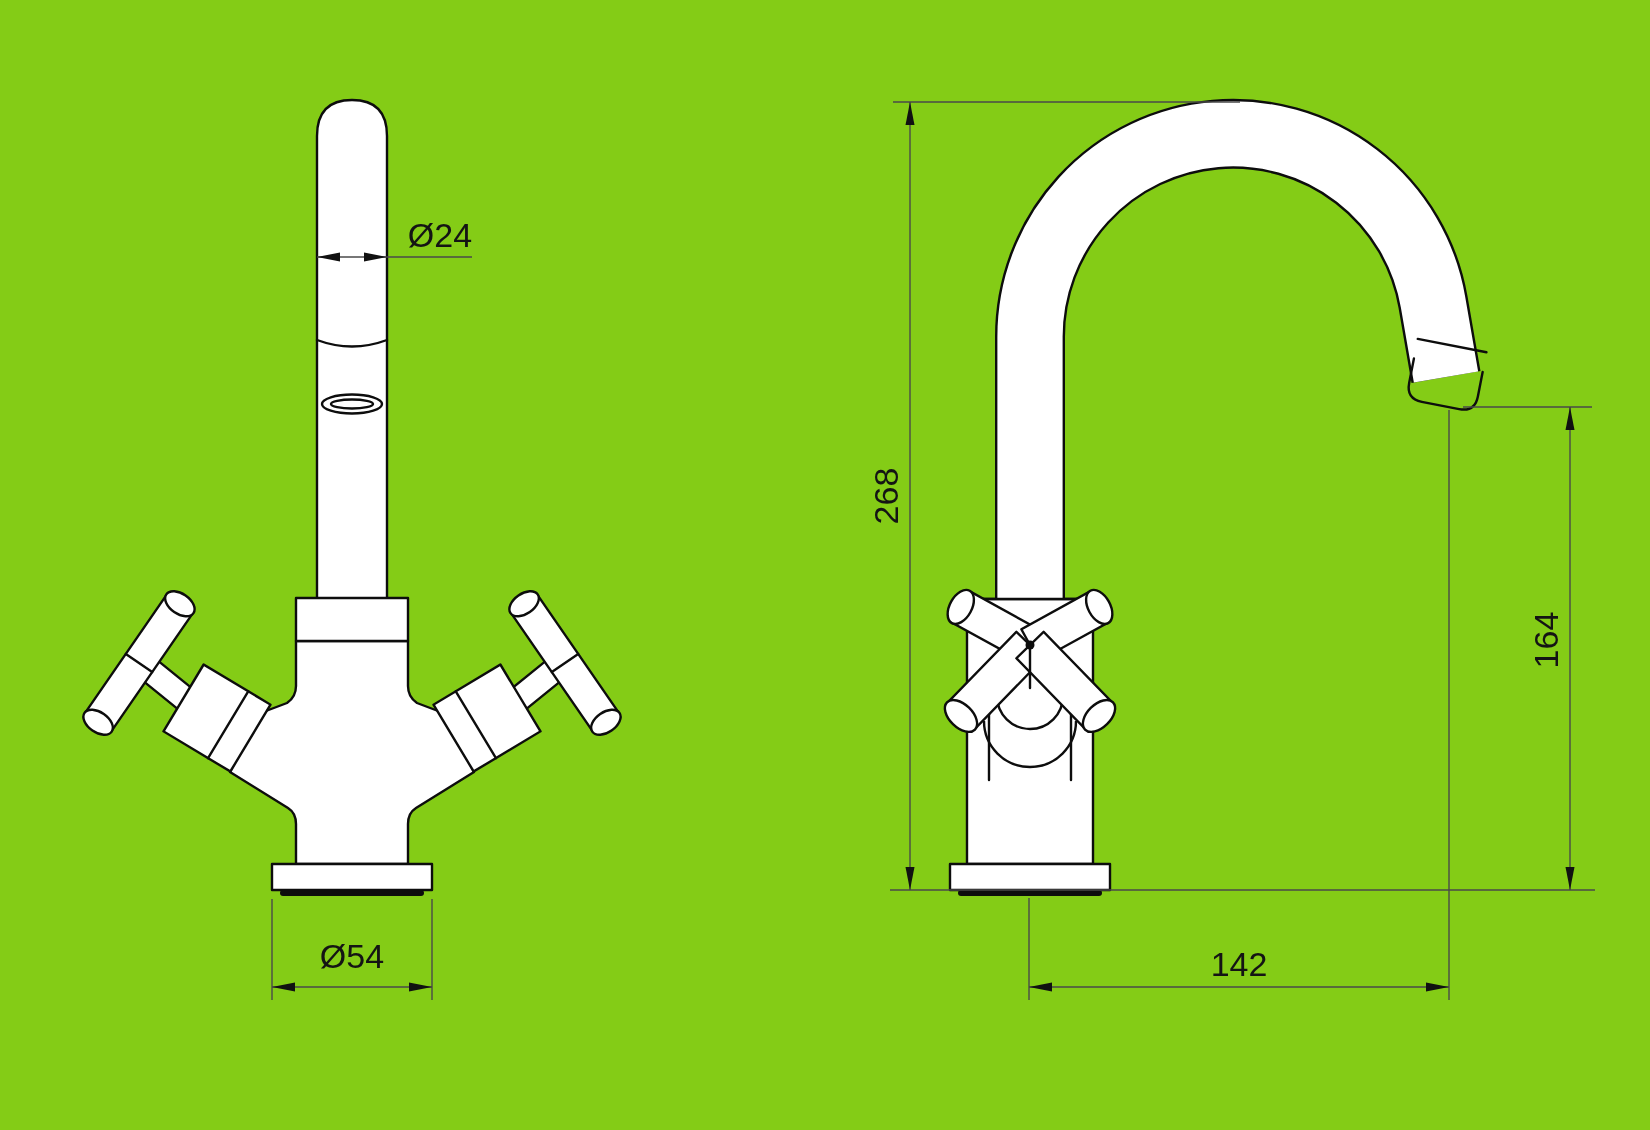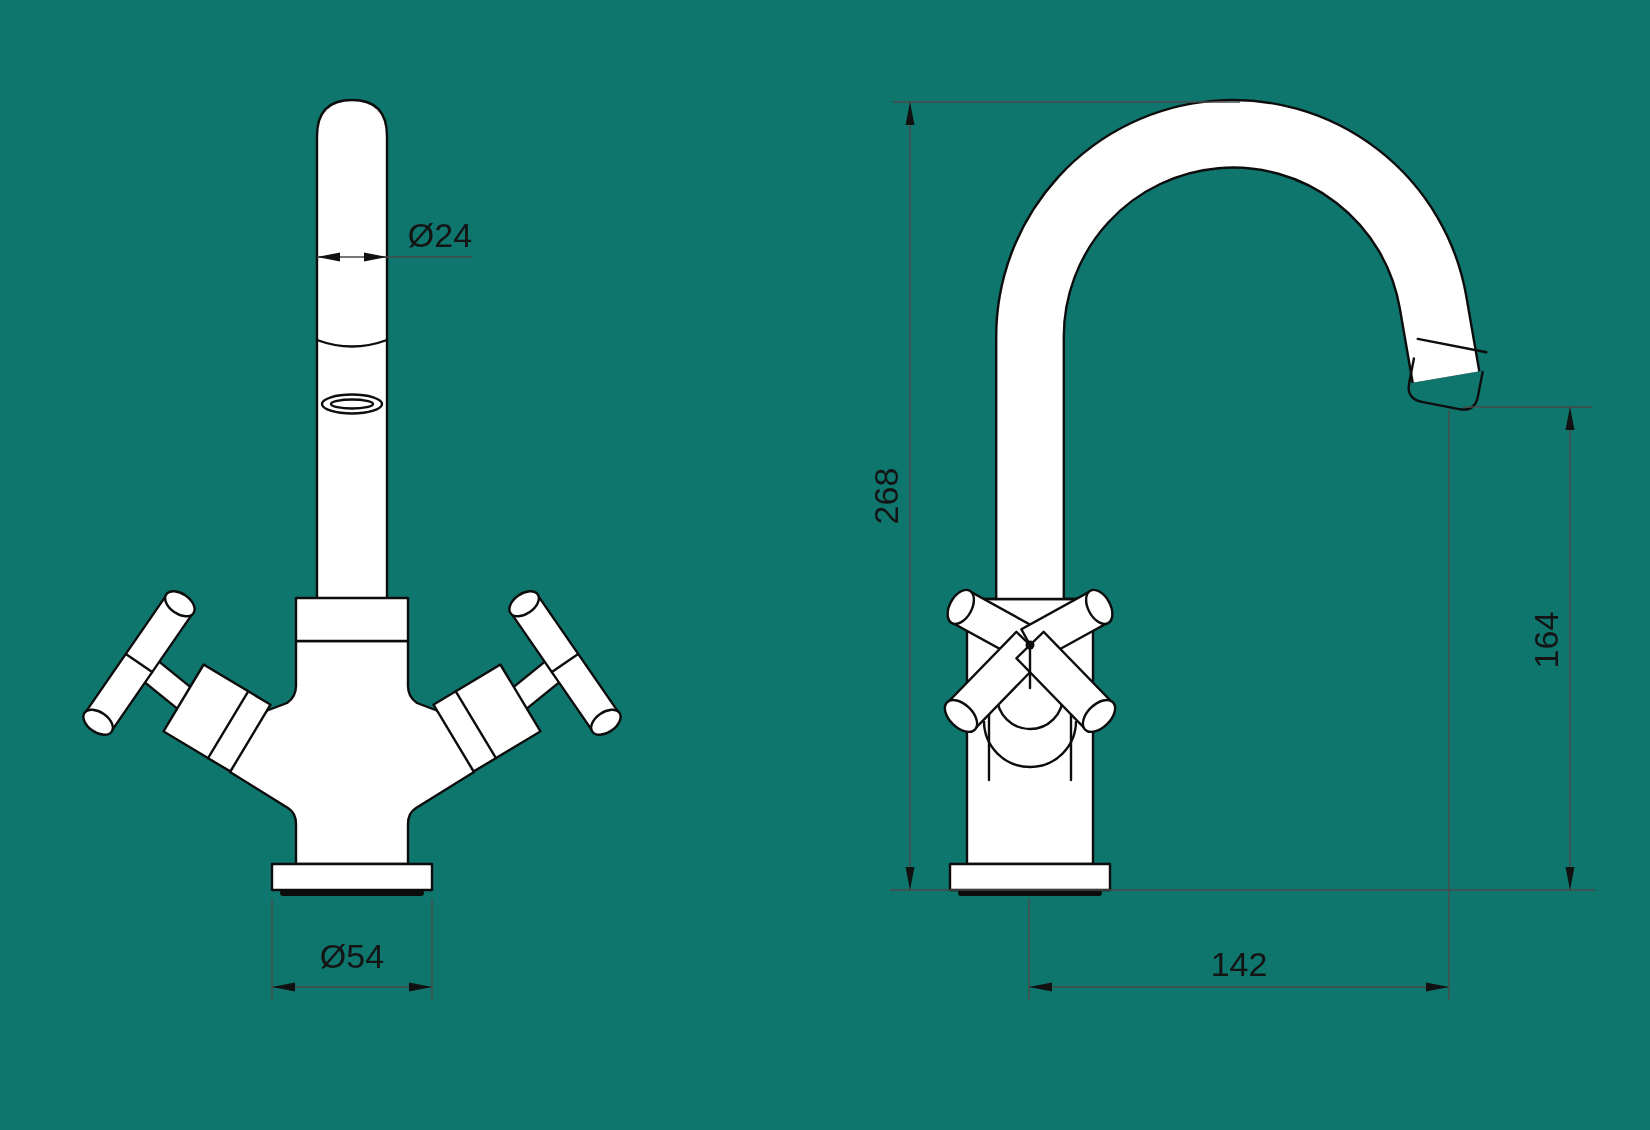--- a/index.html
+++ b/index.html
@@ -1,17 +1,17 @@
 <!DOCTYPE html>
 <html><head>
 <meta charset="utf-8">
 <style>
   html,body { margin:0; padding:0; background:#ffffff; }
   .stage {
-    width:1650px; height:1130px; background:#0f766e;
+    width:1650px; height:1130px; background:#84cc16;
     font-family:"Liberation Sans", sans-serif; position:relative; overflow:hidden;
   }
   svg { display:block; }
   .obj  { fill:#ffffff; stroke:#0d0d0d; stroke-width:2.4; stroke-linejoin:round; }
   .objln{ fill:none;    stroke:#0d0d0d; stroke-width:2.4; stroke-linecap:round; }
   .thick{ fill:#0d0d0d; stroke:none; }
   .dim  { fill:none; stroke:#4a4a4a; stroke-width:1.4; }
   .arr  { fill:#111111; stroke:none; }
   .dimtext { font-family:"Liberation Sans", sans-serif; font-size:34px; fill:#141414; }
 </style>

